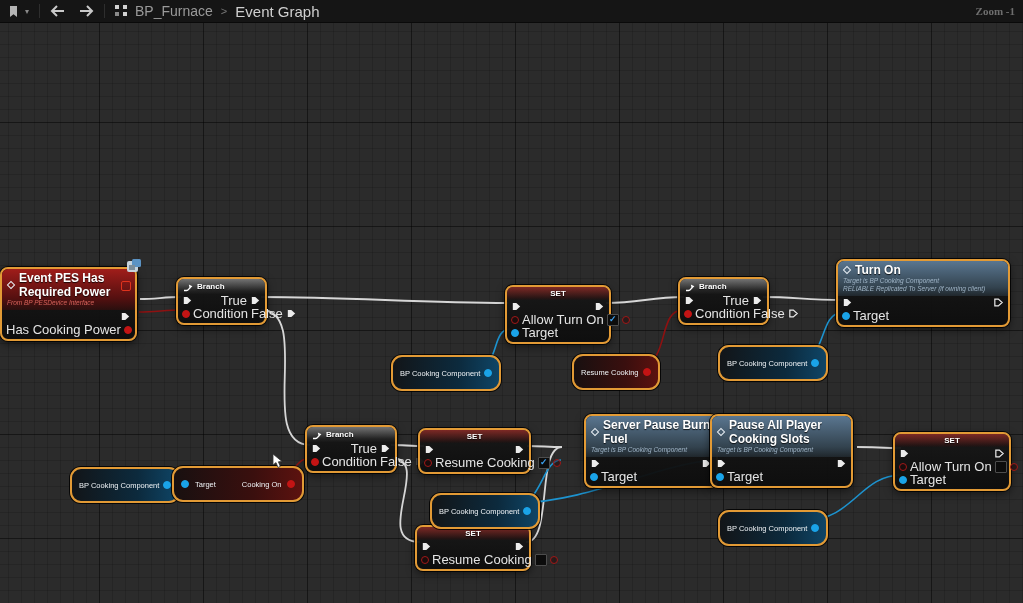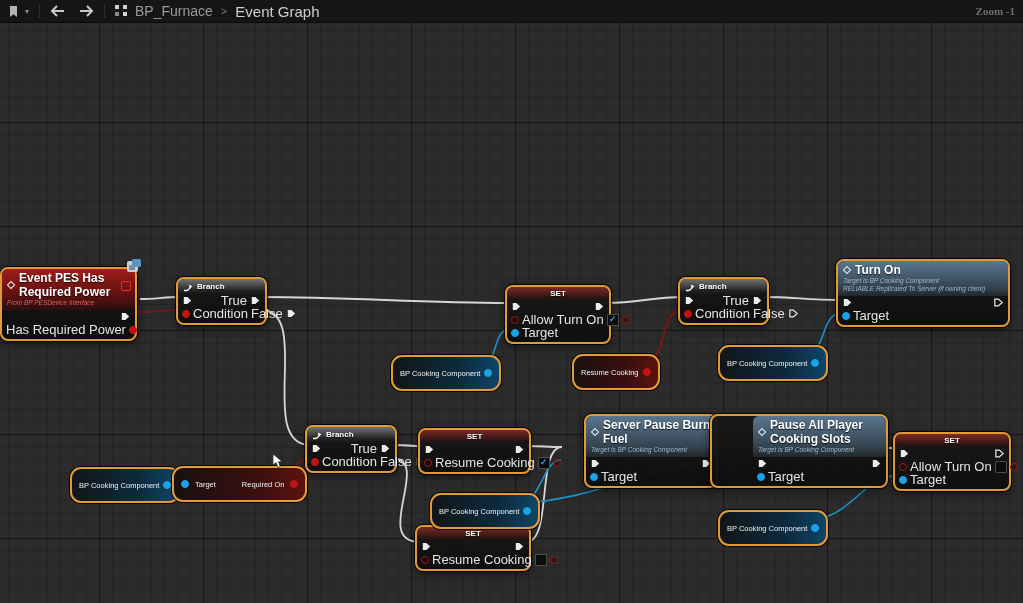--- a/index.html
+++ b/index.html
@@ -174,21 +174,21 @@
   </div>
   <div class="row">
       <span class="grp right">
     <svg class="epin" viewBox="0 0 12 12">
           <path d="M2 2.3h3.8L10 6l-4.2 3.7H2z"></path>
         </svg>
   </span>
     </div>
   <div class="row">
       <span class="grp right">
-    <span class="plabel">Has Required Power</span>
+    <span class="plabel">Has Cooking Power</span>
     <span class="dpin red filled"></span>
   </span>
     </div>
 </div>
 
 <div class="node" style="left:176px;top:277px;width:91px;">
   <div class="hdr hdr-branch">
     <svg class="bicon" viewBox="0 0 10 10">
       <path d="M1 8.5h2.6c1 0 1.6-.5 2.2-1.3L7 5.6" stroke="#fff" stroke-width="1.3" fill="none"></path>
       <path d="M5.8 2.6 9.4 4.2 6.8 6.8z" fill="#fff"></path>
@@ -404,21 +404,21 @@
       </span>
   </div>
   <div class="row">
     <span class="grp">
         <span class="dpin blue filled"></span>
       <span class="plabel">Target</span>
       </span>
   </div>
 </div>
 
-<div class="node" style="left:710px;top:414px;width:178px;padding-left:41px;">
+<div class="node" style="left:710px;top:414px;width:143px;">
   <div class="hdr-block hdr-func">
     <div class="hdr-titlerow">
       <span class="diamond"></span>
       <span>Pause All Player Cooking Slots</span>
     </div>
     <div class="hdr-sub sub-blue">Target is BP Cooking Component</div>
   </div>
   <div class="row">
     <span class="grp">
         <svg class="epin" viewBox="0 0 12 12">
@@ -518,21 +518,21 @@
 
 <div class="pill pill-blue" style="left:70px;top:467px;">
   <span>BP Cooking Component</span>
   <span class="dpin blue filled"></span>
 </div>
 
 <div class="pill pill-red" style="left:172px;top:466px;gap:6px;">
   <span class="dpin blue filled"></span>
   <span>Target</span>
   <span style="width:14px;"></span>
-  <span>Required On</span>
+  <span>Cooking On</span>
   <span class="dpin red filled"></span>
 </div>
 
 <div class="pill pill-blue" style="left:430px;top:493px;">
   <span>BP Cooking Component</span>
   <span class="dpin blue filled"></span>
 </div>
 
 <div class="pill pill-blue" style="left:718px;top:510px;">
   <span>BP Cooking Component</span>

